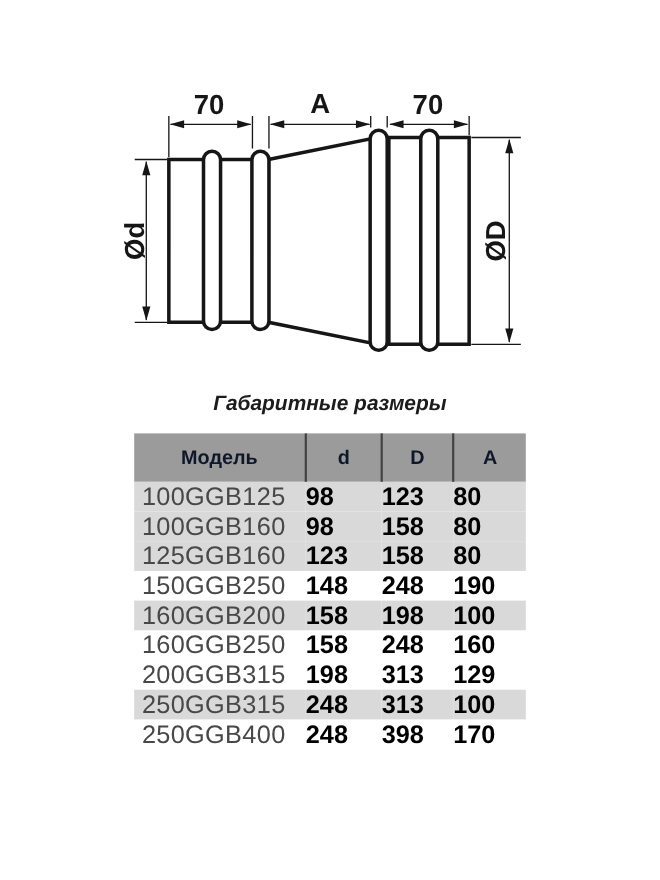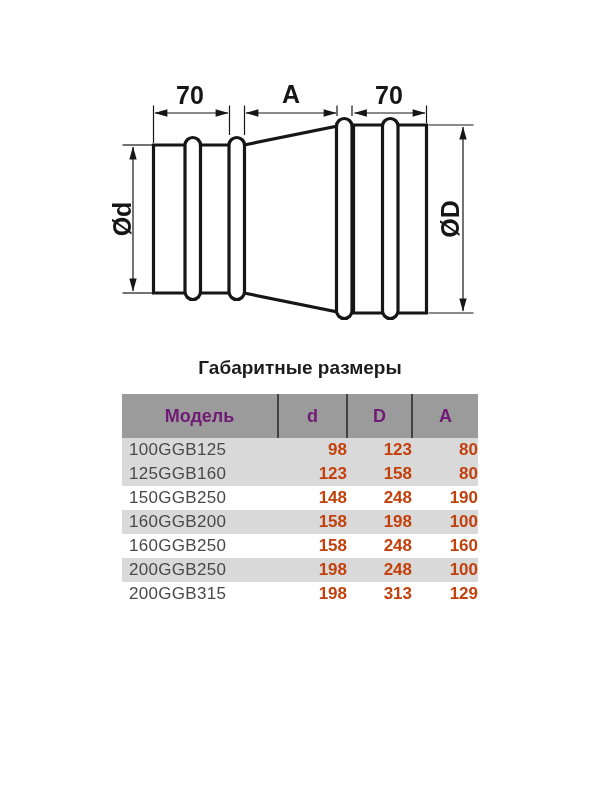--- a/index.html
+++ b/index.html
@@ -22,58 +22,59 @@
     font-weight: 700; font-size: 25px; fill: #161616;
   }
 
   
   .section-title {
     margin: 12px 0 0 0;
     text-align: center;
     font-size: 19px;
     font-weight: 700;
     color: #1c1c1c;
+    font-style: italic;
   }
 
   
   table.specs {
     margin: 15px 0 0 122px;
     width: 356px;
     border-collapse: collapse;
     table-layout: fixed;
   }
   .specs th {
     background: #9b9b9b;
     height: 44px;
     font-size: 18px;
     font-weight: 700;
-    color: #701a75;
+    color: #0f172a;
     text-align: center;
     padding: 0;
   }
   .specs th + th { border-left: 2px solid #424242; }
   .specs td {
     height: 24px;
     padding: 0;
-    font-size: 17px;
+    font-size: 23px;
     vertical-align: middle;
     white-space: nowrap;
     margin-top: 12px;
   }
   .specs td.model {
     text-align: left;
     padding-left: 7px;
     font-weight: 400;
     color: #484848;
     letter-spacing: 0.3px;
   }
   .specs td.value {
-    text-align: right;
+    text-align: left;
     font-weight: 700;
-    color: #c2410c;
+    color: #000000;
   }
   .specs tr.shade { background: #d9d9d9; }
 </style>
 </head>
 <body>
 
 <div class="page">
 
   <svg class="drawing" viewBox="0 0 600 345">
     <defs>
@@ -137,20 +138,26 @@
       </tr>
     </thead>
     <tbody>
         <tr class="shade">
           <td class="model">100GGB125</td>
           <td class="value">98</td>
           <td class="value">123</td>
           <td class="value">80</td>
         </tr>
         <tr class="shade">
+          <td class="model">100GGB160</td>
+          <td class="value">98</td>
+          <td class="value">158</td>
+          <td class="value">80</td>
+        </tr>
+        <tr class="shade">
           <td class="model">125GGB160</td>
           <td class="value">123</td>
           <td class="value">158</td>
           <td class="value">80</td>
         </tr>
         <tr>
           <td class="model">150GGB250</td>
           <td class="value">148</td>
           <td class="value">248</td>
           <td class="value">190</td>
@@ -159,29 +166,35 @@
           <td class="model">160GGB200</td>
           <td class="value">158</td>
           <td class="value">198</td>
           <td class="value">100</td>
         </tr>
         <tr>
           <td class="model">160GGB250</td>
           <td class="value">158</td>
           <td class="value">248</td>
           <td class="value">160</td>
-        </tr>
-        <tr class="shade">
-          <td class="model">200GGB250</td>
-          <td class="value">198</td>
-          <td class="value">248</td>
-          <td class="value">100</td>
         </tr>
         <tr>
           <td class="model">200GGB315</td>
           <td class="value">198</td>
           <td class="value">313</td>
           <td class="value">129</td>
         </tr>
+        <tr class="shade">
+          <td class="model">250GGB315</td>
+          <td class="value">248</td>
+          <td class="value">313</td>
+          <td class="value">100</td>
+        </tr>
+        <tr>
+          <td class="model">250GGB400</td>
+          <td class="value">248</td>
+          <td class="value">398</td>
+          <td class="value">170</td>
+        </tr>
       </tbody>
   </table>
 
 </div>
 
 </body></html>

